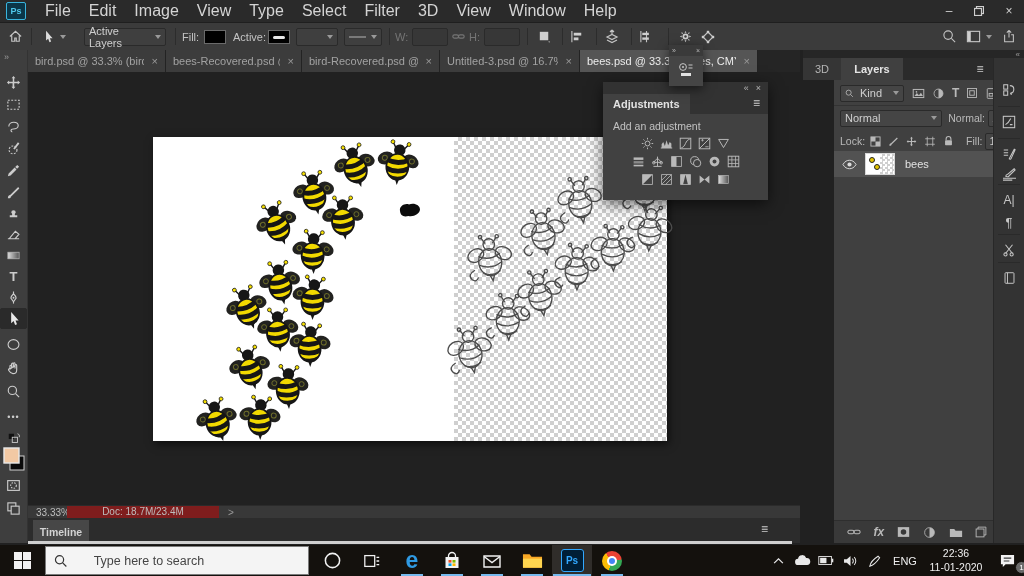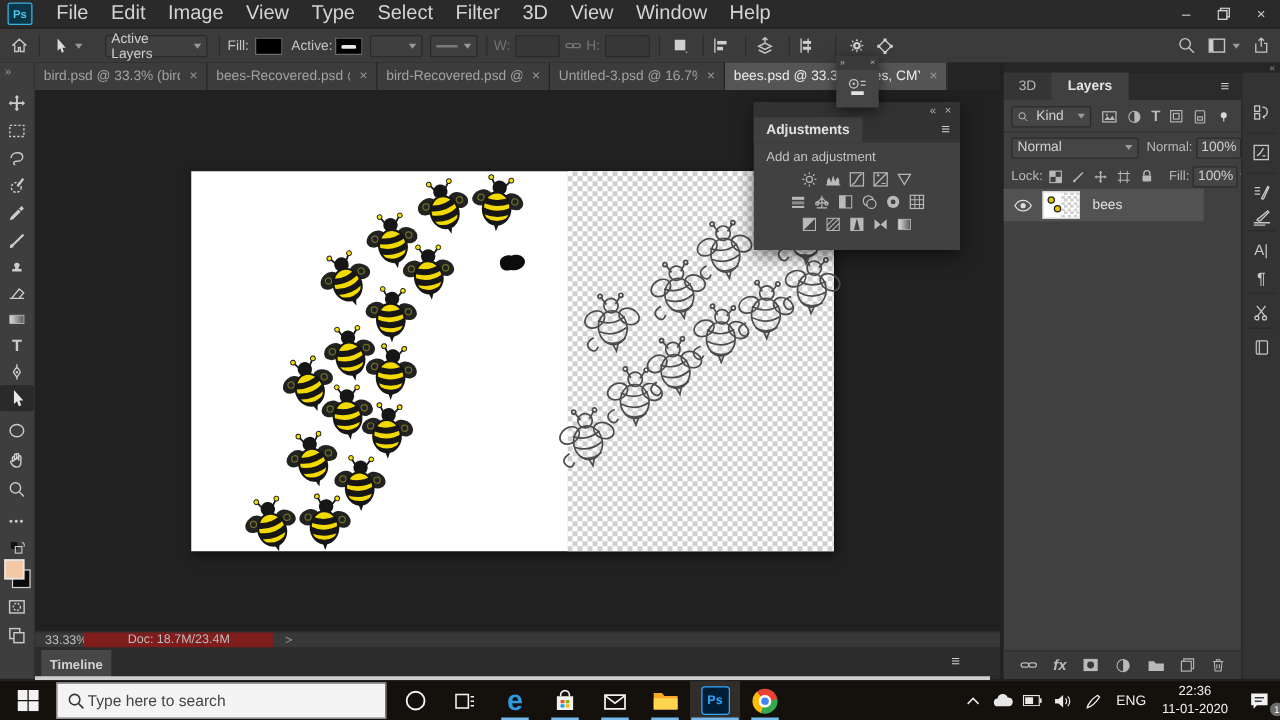--- a/index.html
+++ b/index.html
@@ -48,21 +48,21 @@
   .docseg{position:absolute;left:39px;top:0;width:152px;height:12px;background:#7f1d1d;display:flex;align-items:flex-start;justify-content:center}
   
   .timelinebar{left:28px;top:518px;width:772px;height:25px;background:#2c2c2c}
   .tltab{position:absolute;left:5px;top:2px;width:56px;height:23px;background:#474747;color:#d2d2d2;
          display:flex;align-items:center;justify-content:center;font-size:10.5px;font-weight:bold}
   .tlstrip{position:absolute;left:28px;top:541px;width:764px;height:3px;background:#cfcfcf}
   
   .dockhead{left:803px;top:50px;width:221px;height:8px;background:#262626;color:#9a9a9a;font-size:8px;display:flex;justify-content:flex-end;align-items:center;padding-right:4px;box-sizing:border-box}
   .docktabs{left:803px;top:58px;width:190px;height:22px;background:#2b2b2b;display:flex}
   .ptab{height:22px;display:flex;align-items:center;justify-content:center;font-size:11px}
-  .dock{left:803px;top:80px;width:190px;height:463px;background:#404040}
+  .dock{left:834px;top:80px;width:190px;height:463px;background:#404040}
   .drow{position:absolute;left:0;width:190px;display:flex;align-items:center;color:#b9b9b9}
   .dsel{background:#454545;border:1px solid #2a2a2a;border-radius:2px;height:17px;box-sizing:border-box;display:flex;align-items:center;padding:0 4px;color:#d0d0d0}
   .pic{color:#b9b9b9;display:flex;align-items:center;justify-content:center}
   .layerrow{position:absolute;left:0;top:71px;width:160px;height:26px;background:#525252;display:flex;align-items:center;color:#e2e2e2}
   .thumb{width:30px;height:22px;border:1px solid #d8d8d8;background:#fff;position:relative;margin-left:8px;box-sizing:border-box}
   .thumb .tc{position:absolute;right:0;top:0;width:14px;height:20px;background:conic-gradient(#cfcfcf 25%,#fff 0 50%,#cfcfcf 0 75%,#fff 0);background-size:5px 5px}
   .thumb .b1,.thumb .b2{position:absolute;width:4px;height:4px;border-radius:50%;background:#e3c400;border:1px solid #222}
   .dockbottom{position:absolute;left:0;top:440px;width:190px;height:23px;background:#393939;border-top:1px solid #2e2e2e;box-sizing:border-box;display:flex;align-items:center;justify-content:space-evenly;color:#b5b5b5}
   
   .iconstrip{left:993px;top:58px;width:31px;height:485px;background:#333333;border-left:1px solid #282828;box-sizing:border-box}
@@ -75,21 +75,21 @@
   .adjtabs{height:20px;background:#323232;display:flex;align-items:flex-start;position:relative}
   .adjtab{height:20px;background:#414141;display:flex;align-items:center;padding:0 10px;color:#e2e2e2;font-size:11px;font-weight:bold}
   .adjrow{display:flex;justify-content:center;gap:6px;margin-top:5px;color:#bdbdbd}
   .minipanel{left:669px;top:45px;width:34px;height:41px;background:#454545;box-shadow:0 3px 10px rgba(0,0,0,.55);z-index:40}
   .minihead{height:11px;background:#3a3a3a;display:flex;align-items:center;justify-content:space-between;padding:0 3px;color:#b5b5b5;font-size:7px}
   .hamb{color:#cfcfcf;font-size:12px}
   
   .taskbar{left:0;top:545px;width:1024px;height:31px;background:#14110d;display:flex;align-items:center;z-index:50}
   .startbtn{width:45px;height:31px;display:flex;align-items:center;justify-content:center}
   .searchbox{width:264px;height:29px;background:#f4f4f4;border:1px solid #7a7a7a;box-sizing:border-box;display:flex;align-items:center;padding:0 8px}
-  .searchbox input{border:none;outline:none;background:transparent;font-size:12.5px;font-family:"Liberation Sans",sans-serif;width:210px;color:#222;margin-left:0}
+  .searchbox input{border:none;outline:none;background:transparent;font-size:12.5px;font-family:"Liberation Sans",sans-serif;width:210px;color:#222;margin-left:24px}
   .searchbox input::placeholder{color:#454545;opacity:1}
   .app{width:40px;height:31px;display:flex;align-items:center;justify-content:center;position:relative}
   .app.running::after{content:"";position:absolute;left:9px;right:9px;bottom:0;height:2px;background:#76b9ed}
   .app.activeapp{background:rgba(255,255,255,.12)}
   .app.activeapp::after{left:1px;right:1px}
   .tray{margin-left:auto;display:flex;align-items:center;height:32px;color:#e8e8e8}
   .trayic{width:24px;height:31px;display:flex;align-items:center;justify-content:center}
   .clock{width:68px;text-align:center;font-size:10.5px;line-height:1.25;color:#f0f0f0}
   .lang{width:34px;text-align:center;font-size:11px;color:#f0f0f0}
   .badge{position:absolute;right:-4px;bottom:2px;width:11px;height:11px;border-radius:50%;background:#6b6b6b;color:#fff;

